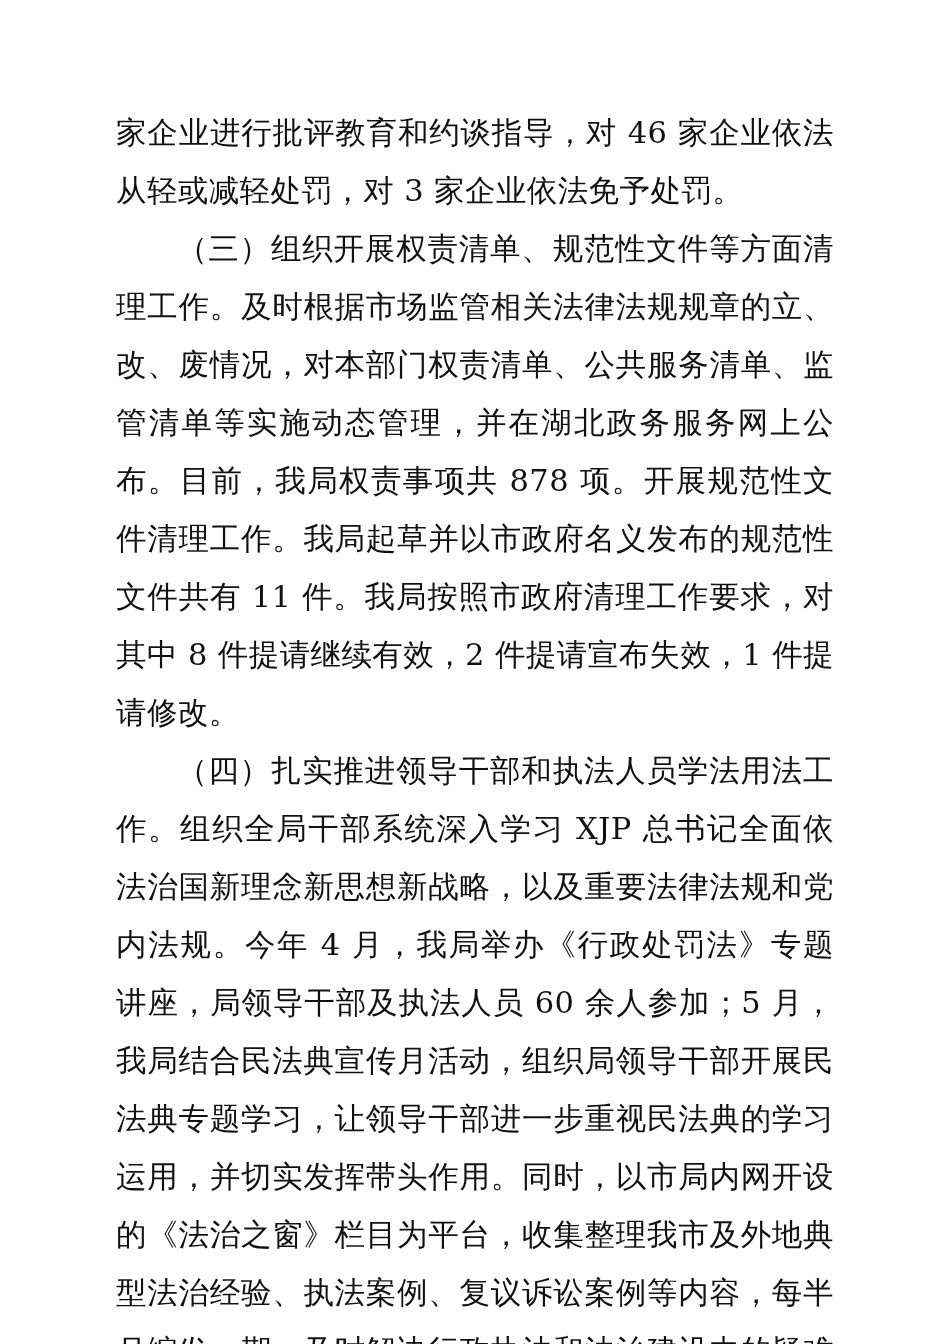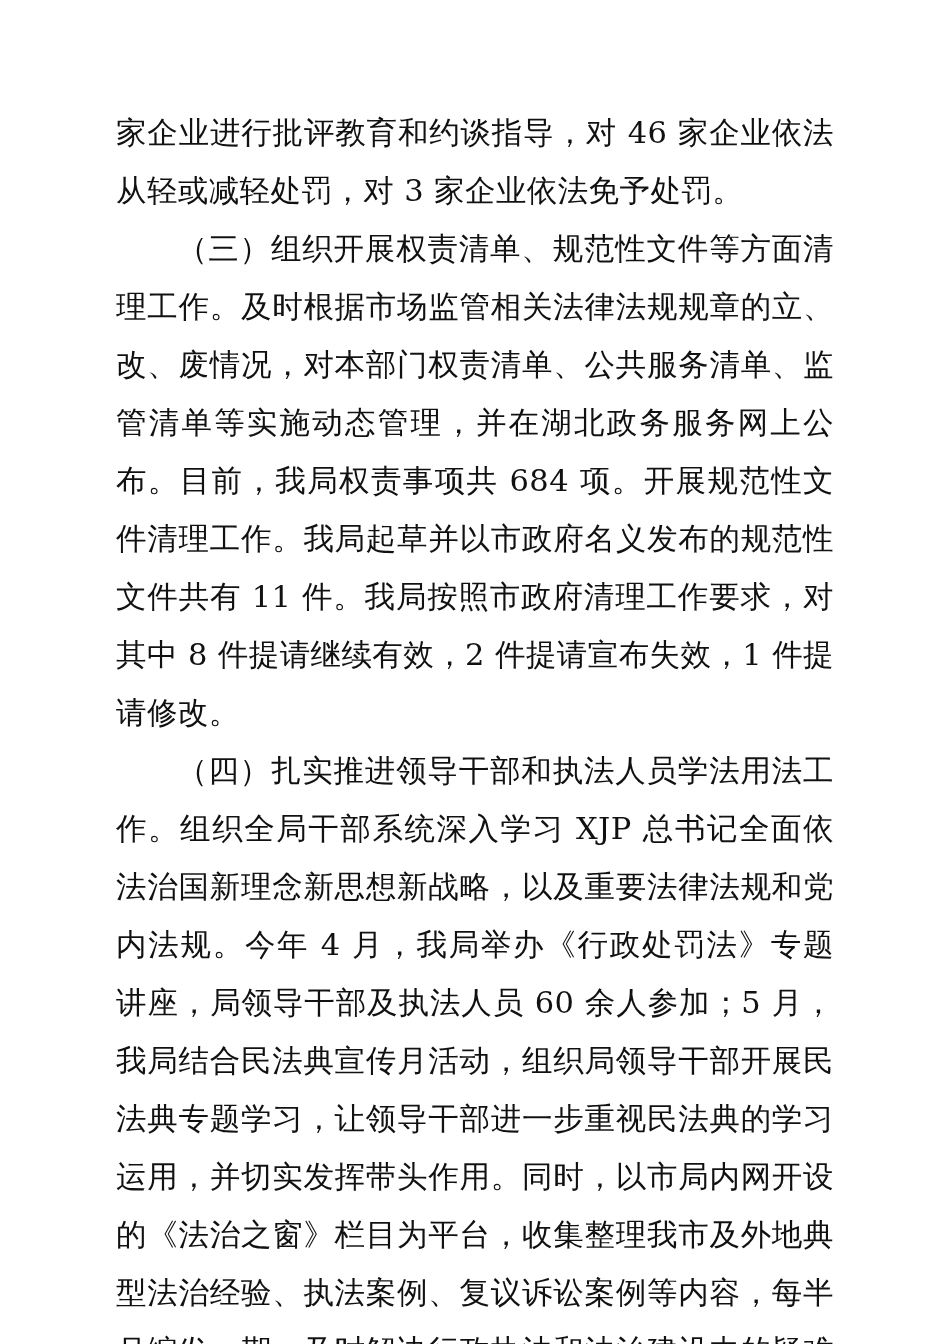--- a/index.html
+++ b/index.html
@@ -41,17 +41,17 @@
   .doc-body p {
     font-weight: 400;
   }
 </style>
 </head>
 <body>
 
 <div class="page">
   <div class="doc-body">
     <p class="para">家企业进行批评教育和约谈指导，对 46 家企业依法从轻或减轻处罚，对 3 家企业依法免予处罚。</p>
-    <p class="para para-indent">（三）组织开展权责清单、规范性文件等方面清理工作。及时根据市场监管相关法律法规规章的立、改、废情况，对本部门权责清单、公共服务清单、监管清单等实施动态管理，并在湖北政务服务网上公布。目前，我局权责事项共 684 项。开展规范性文件清理工作。我局起草并以市政府名义发布的规范性文件共有 11 件。我局按照市政府清理工作要求，对其中 8 件提请继续有效，2 件提请宣布失效，1 件提请修改。</p>
+    <p class="para para-indent">（三）组织开展权责清单、规范性文件等方面清理工作。及时根据市场监管相关法律法规规章的立、改、废情况，对本部门权责清单、公共服务清单、监管清单等实施动态管理，并在湖北政务服务网上公布。目前，我局权责事项共 878 项。开展规范性文件清理工作。我局起草并以市政府名义发布的规范性文件共有 11 件。我局按照市政府清理工作要求，对其中 8 件提请继续有效，2 件提请宣布失效，1 件提请修改。</p>
     <p class="para para-indent">（四）扎实推进领导干部和执法人员学法用法工作。组织全局干部系统深入学习 XJP 总书记全面依法治国新理念新思想新战略，以及重要法律法规和党内法规。今年 4 月，我局举办《行政处罚法》专题讲座，局领导干部及执法人员 60 余人参加；5 月，我局结合民法典宣传月活动，组织局领导干部开展民法典专题学习，让领导干部进一步重视民法典的学习运用，并切实发挥带头作用。同时，以市局内网开设的《法治之窗》栏目为平台，收集整理我市及外地典型法治经验、执法案例、复议诉讼案例等内容，每半月编发一期，及时解决行政执法和法治建设中的疑难问题。</p>
 
   </div>
 </div>
 
 </body></html>

